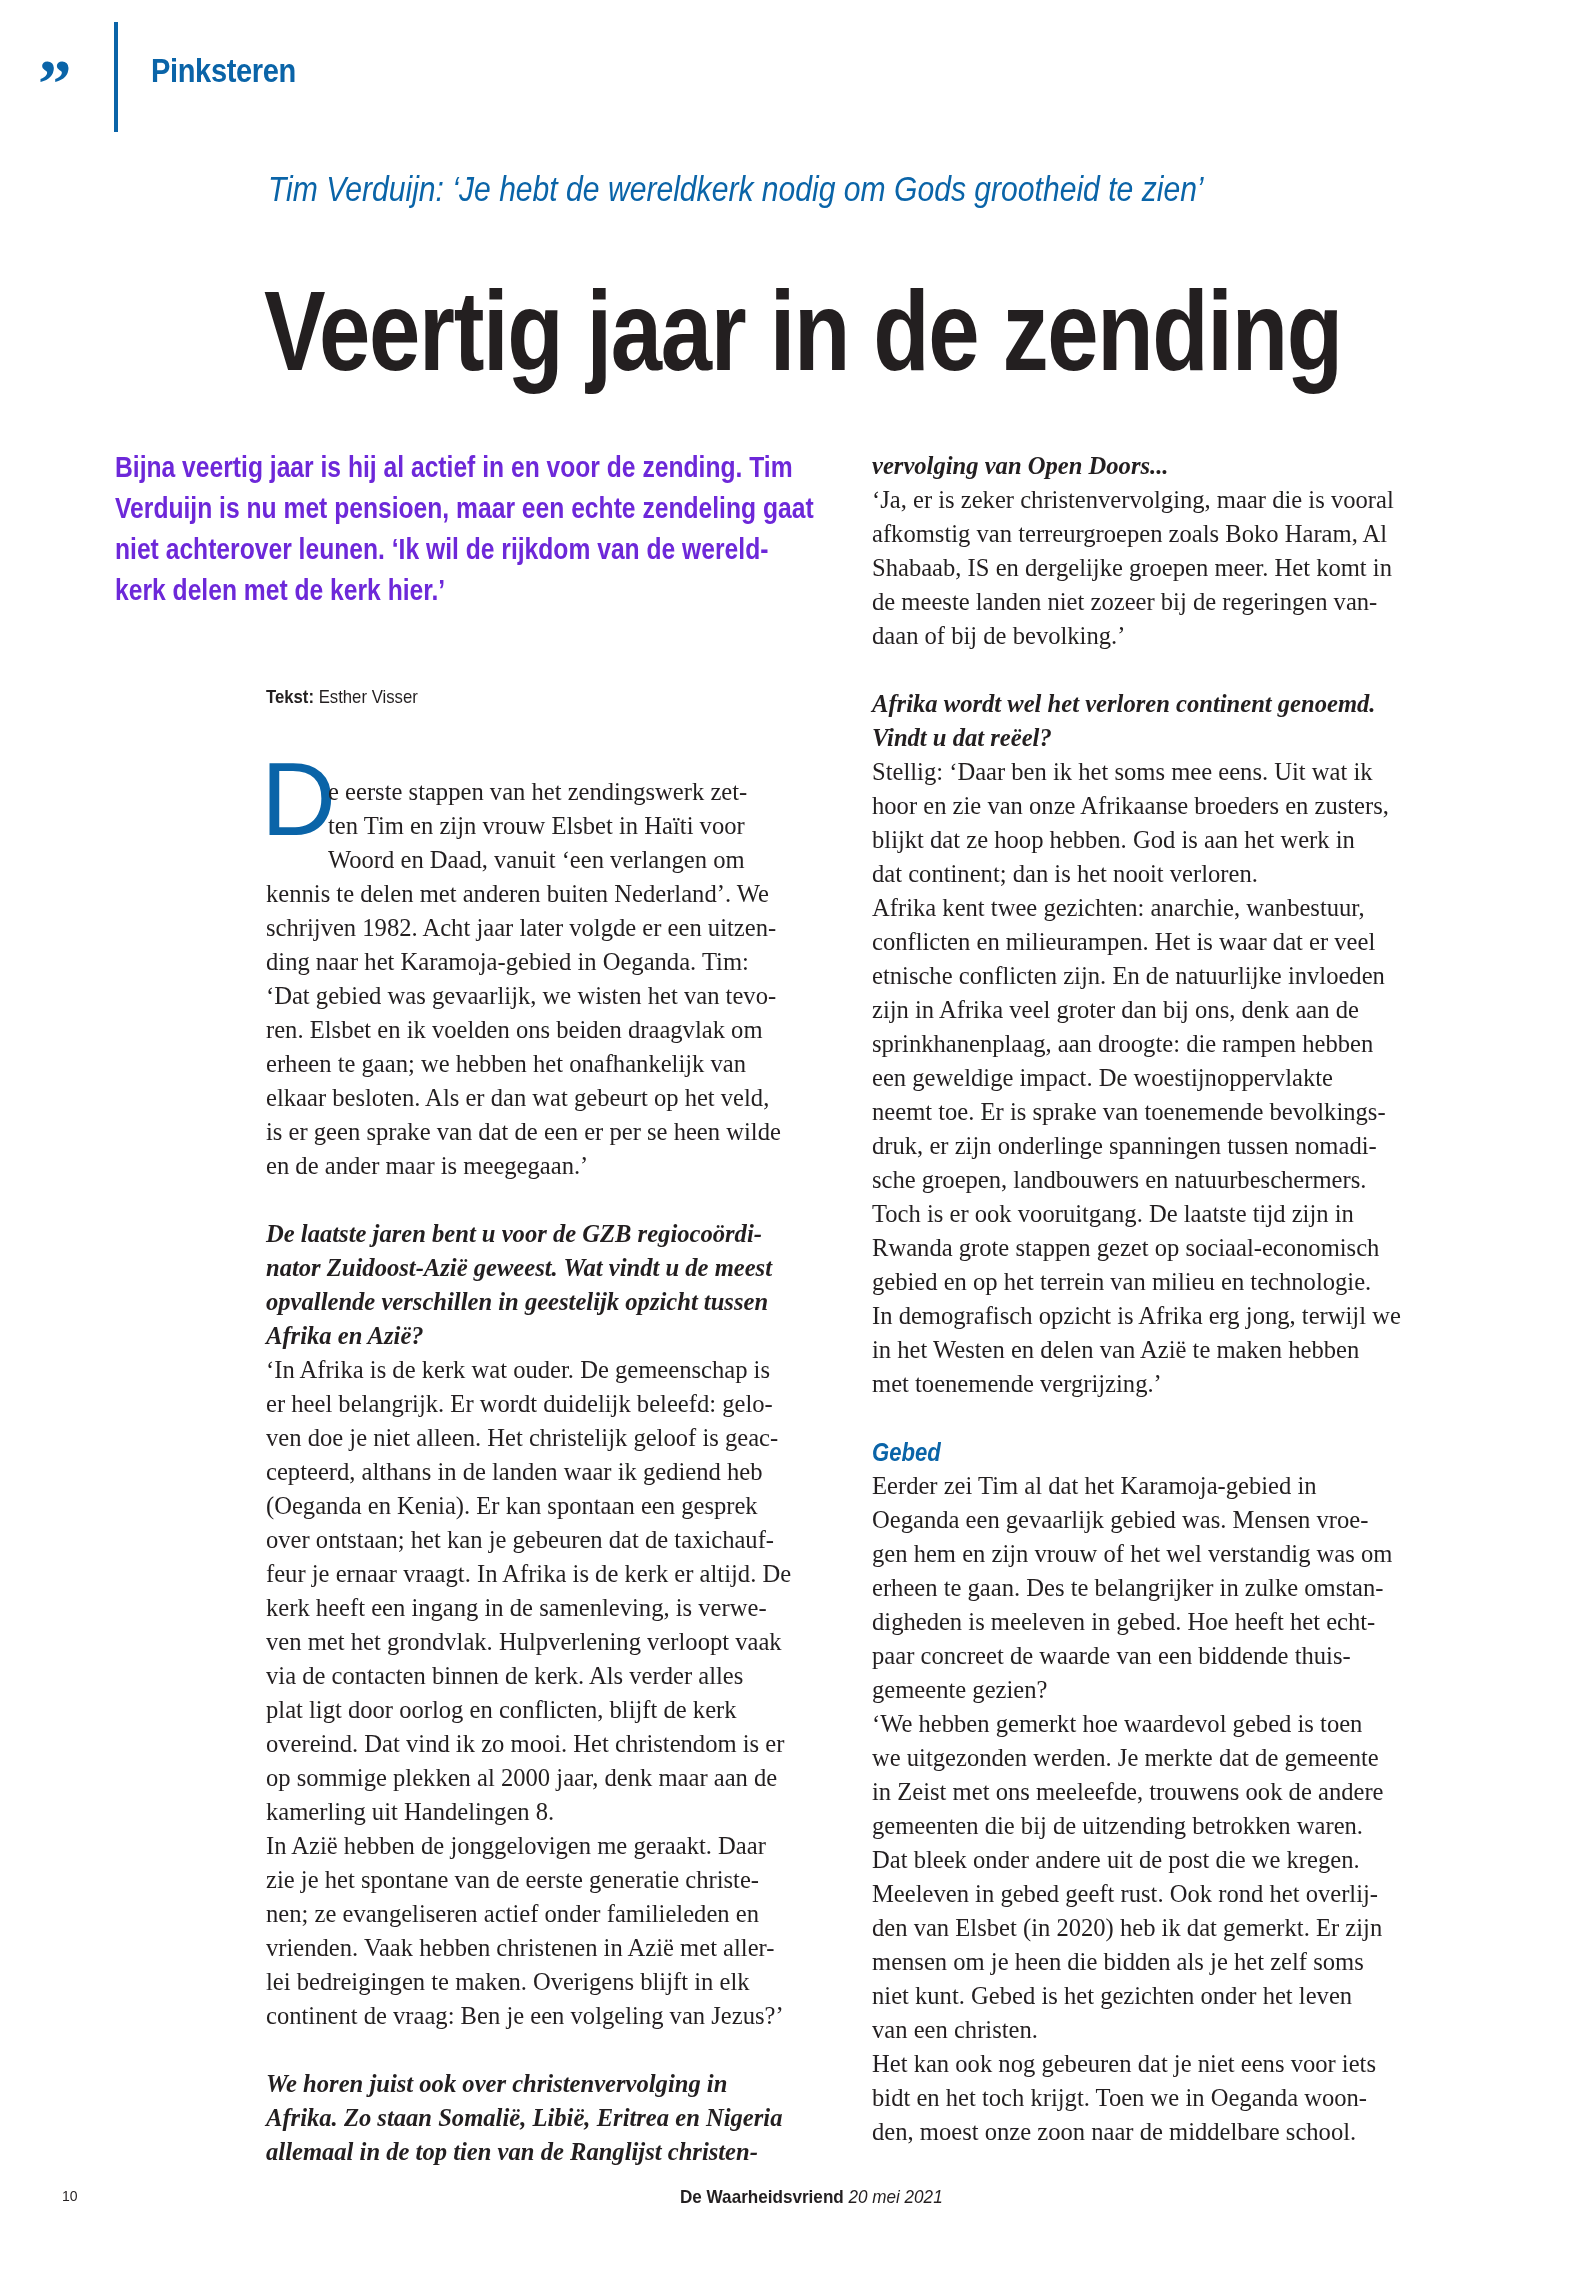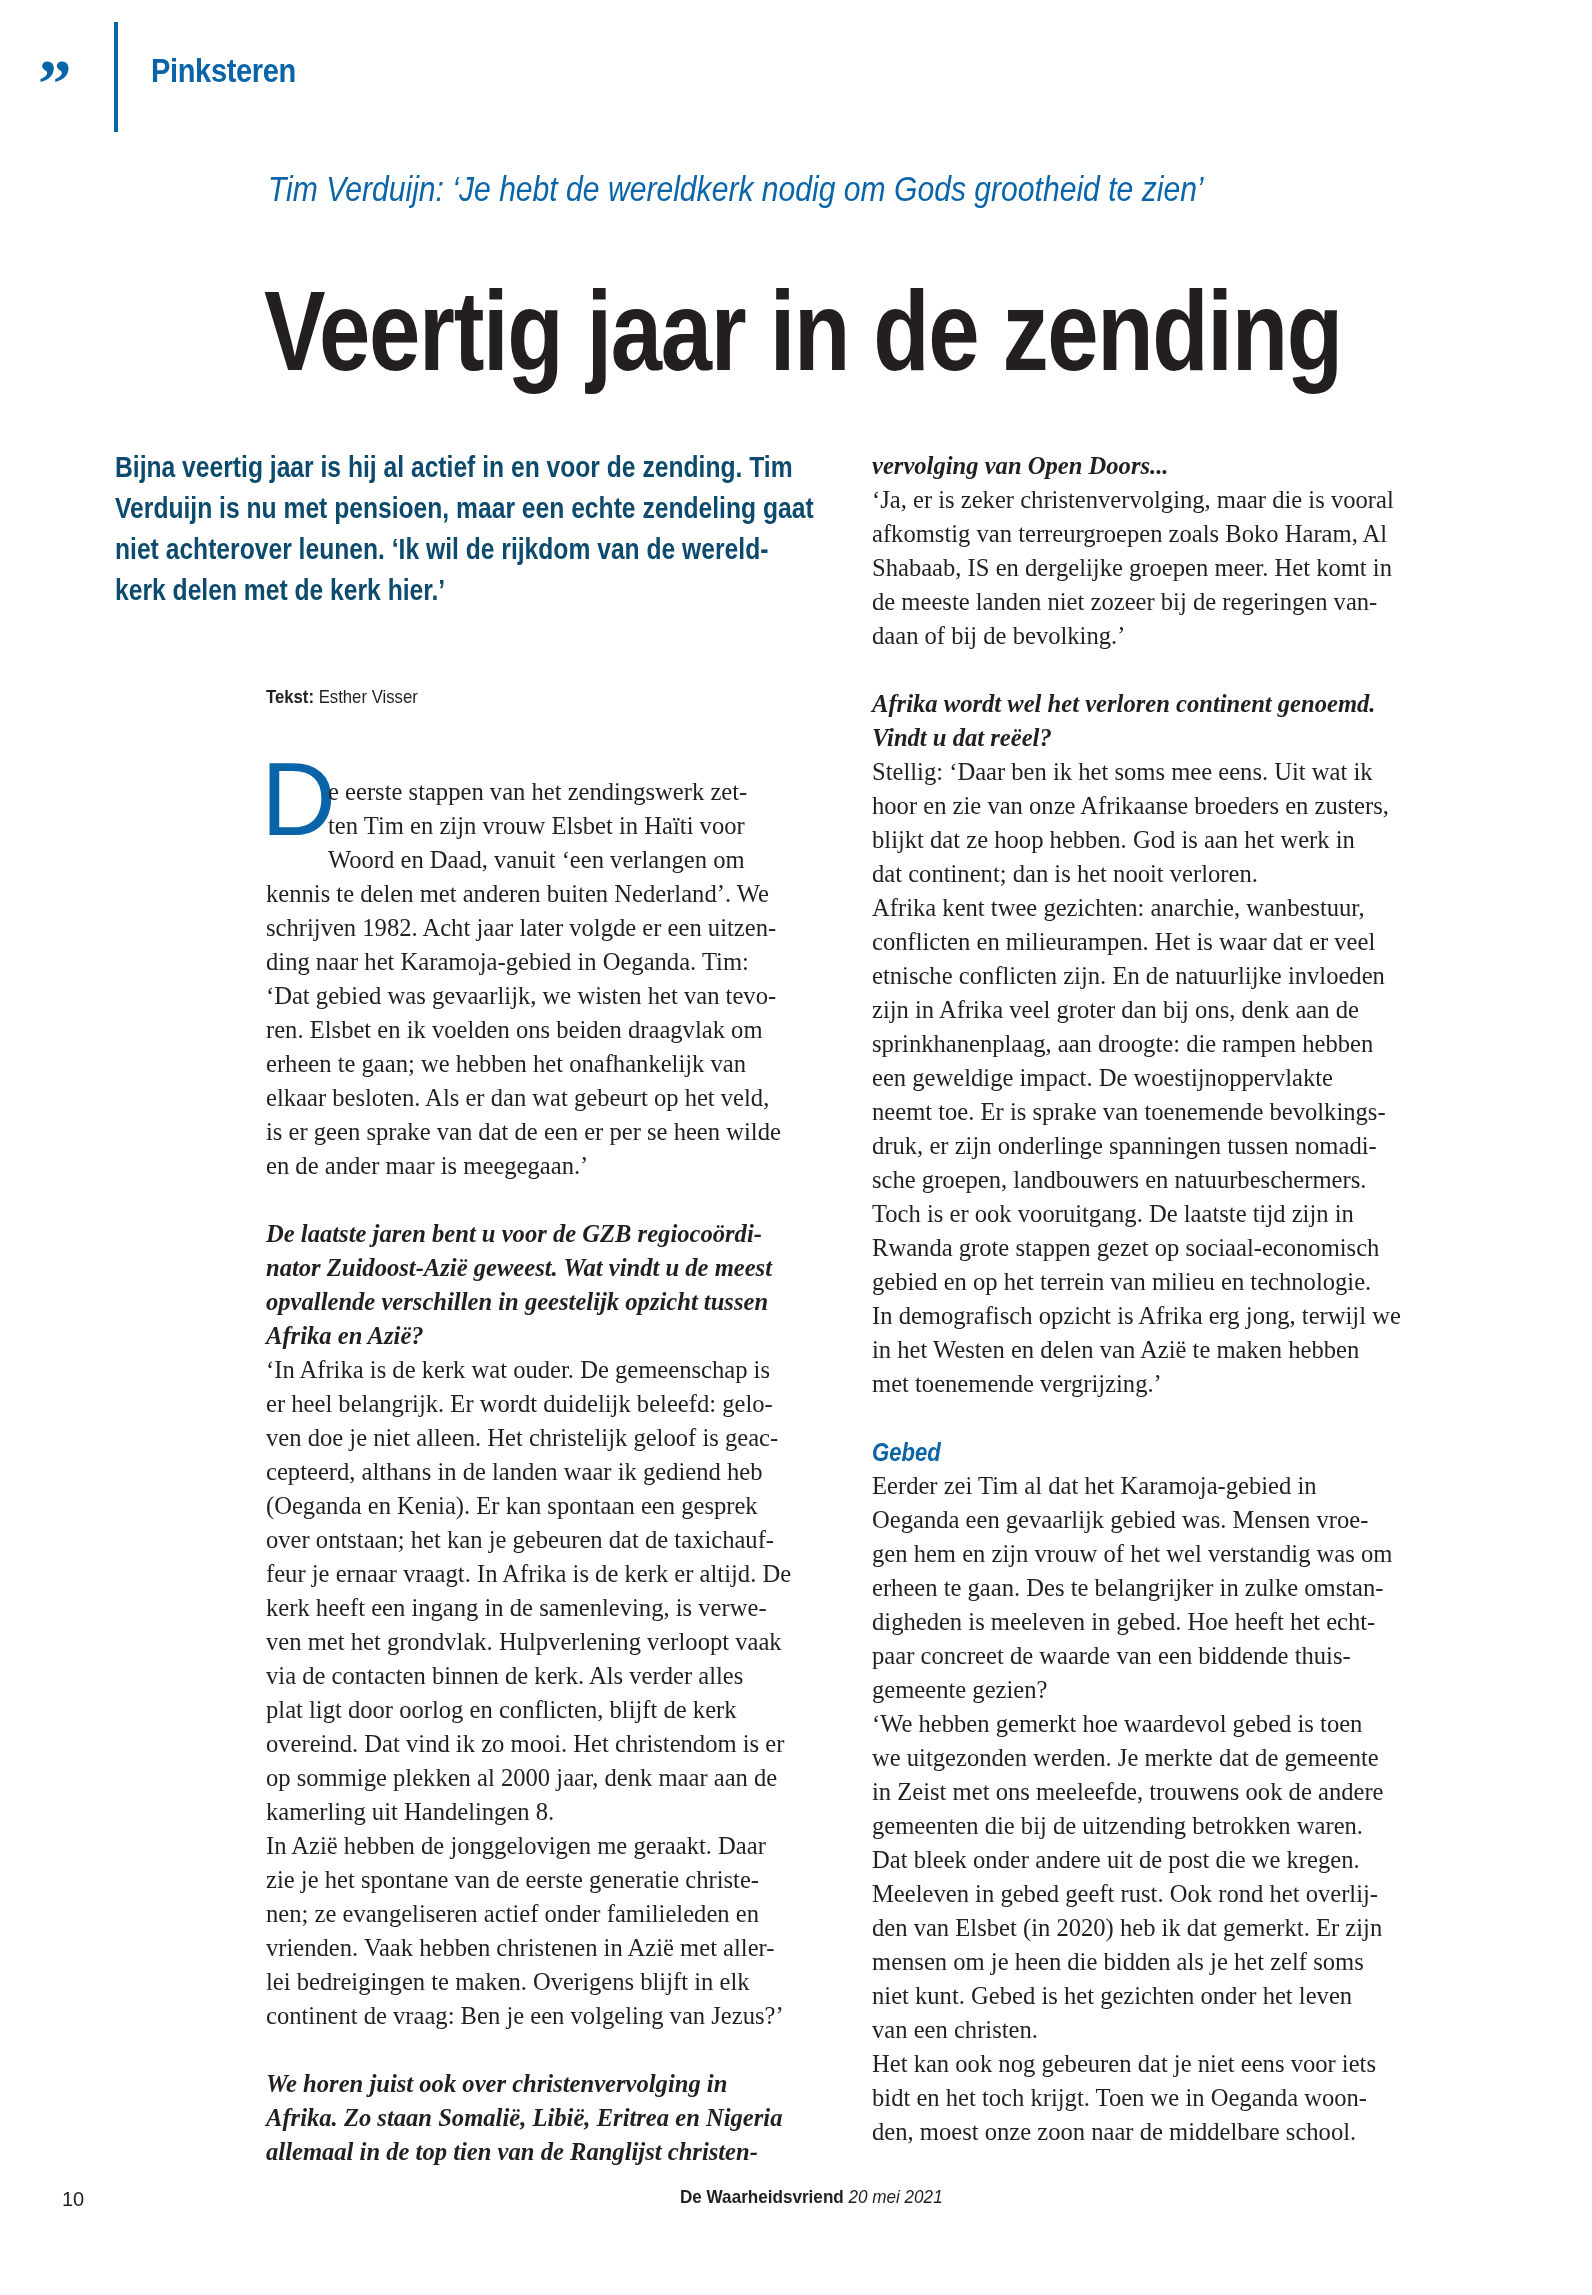--- a/index.html
+++ b/index.html
@@ -5,40 +5,40 @@
   html, body { margin: 0; padding: 0; background: #ffffff; }
   body { width: 1592px; height: 2295px; position: relative; overflow: hidden; color: #231f20; }
 
   #quote-icon { position: absolute; left: 38px; top: 50px; font-family: "Liberation Serif", serif; font-weight: bold; font-size: 67px; line-height: 1; color: #0a64a8; letter-spacing: -5.2px; }
   #header-rule { position: absolute; left: 114px; top: 22.4px; width: 3.5px; height: 110px; background: #0a64a8; }
   #section-label { position: absolute; left: 151px; top: 52px; font-family: "Liberation Sans", sans-serif; font-weight: bold; font-size: 33px; color: #0a64a8; letter-spacing: -0.4px; transform: scaleX(0.88); transform-origin: left; }
 
   #kicker { position: absolute; left: 268px; top: 169px; font-family: "Liberation Sans", sans-serif; font-style: italic; font-size: 35px; color: #0a64a8; transform: scaleX(0.86); transform-origin: left; white-space: nowrap; }
   #headline { position: absolute; left: 264px; top: 274px; font-family: "Liberation Sans", sans-serif; font-weight: bold; font-size: 114px; line-height: 1; color: #231f20; letter-spacing: -1.7px; transform: scaleX(0.81); transform-origin: left; white-space: nowrap; }
 
-  #intro { position: absolute; left: 115px; top: 447px; width: 708px; font-family: "Liberation Sans", sans-serif; font-weight: bold; font-size: 29px; line-height: 41px; color: #0c4a6e; }
+  #intro { position: absolute; left: 115px; top: 447px; width: 708px; font-family: "Liberation Sans", sans-serif; font-weight: bold; font-size: 29px; line-height: 41px; color: #6d28d9; }
   #intro .line { display: block; white-space: nowrap; transform: scaleX(0.85); transform-origin: left; }
 
   .col { position: absolute; font-family: "Liberation Serif", serif; font-size: 24.6px; line-height: 34px; color: #231f20; }
   .col .line { display: block; white-space: nowrap; }
   .col .q { font-weight: bold; font-style: italic; }
   .col .gap { display: block; height: 34px; }
 
   #col-left { left: 266px; top: 751px; width: 570px; margin-top: 24px; }
   #col-right { left: 872px; top: 449px; width: 587px; }
 
   #byline { position: absolute; left: 266px; top: 686px; font-family: "Liberation Sans", sans-serif; font-size: 19px; color: #231f20; transform: scaleX(0.88); transform-origin: left; white-space: nowrap; }
   #byline b { font-weight: bold; }
 
   #dropcap { position: absolute; left: 261px; top: 747px; font-family: "Liberation Sans", sans-serif; font-size: 104px; line-height: 1; color: #0a64a8; font-weight: normal; }
   .indent { padding-left: 62px; }
 
   #subhead { font-family: "Liberation Sans", sans-serif; font-weight: bold; font-style: italic; font-size: 26px; color: #0a64a8; display: block; transform: scaleX(0.85); transform-origin: left; }
 
-  #page-number { position: absolute; left: 62px; top: 2188px; font-family: "Liberation Sans", sans-serif; font-size: 20px; color: #231f20; }
+  #page-number { position: absolute; left: 62px; top: 2188px; font-family: "Liberation Sans", sans-serif; font-size: 14px; color: #231f20; }
   #footer { position: absolute; left: 680px; top: 2186px; font-family: "Liberation Sans", sans-serif; font-size: 19px; color: #231f20; white-space: nowrap; transform: scaleX(0.9); transform-origin: left; }
   #footer .pub { font-weight: bold; }
   #footer .date { font-style: italic; }
 </style>
 </head>
 <body>
 
 <div id="quote-icon">”</div>
 <div id="header-rule"></div>
 <div id="section-label">Pinksteren</div>

